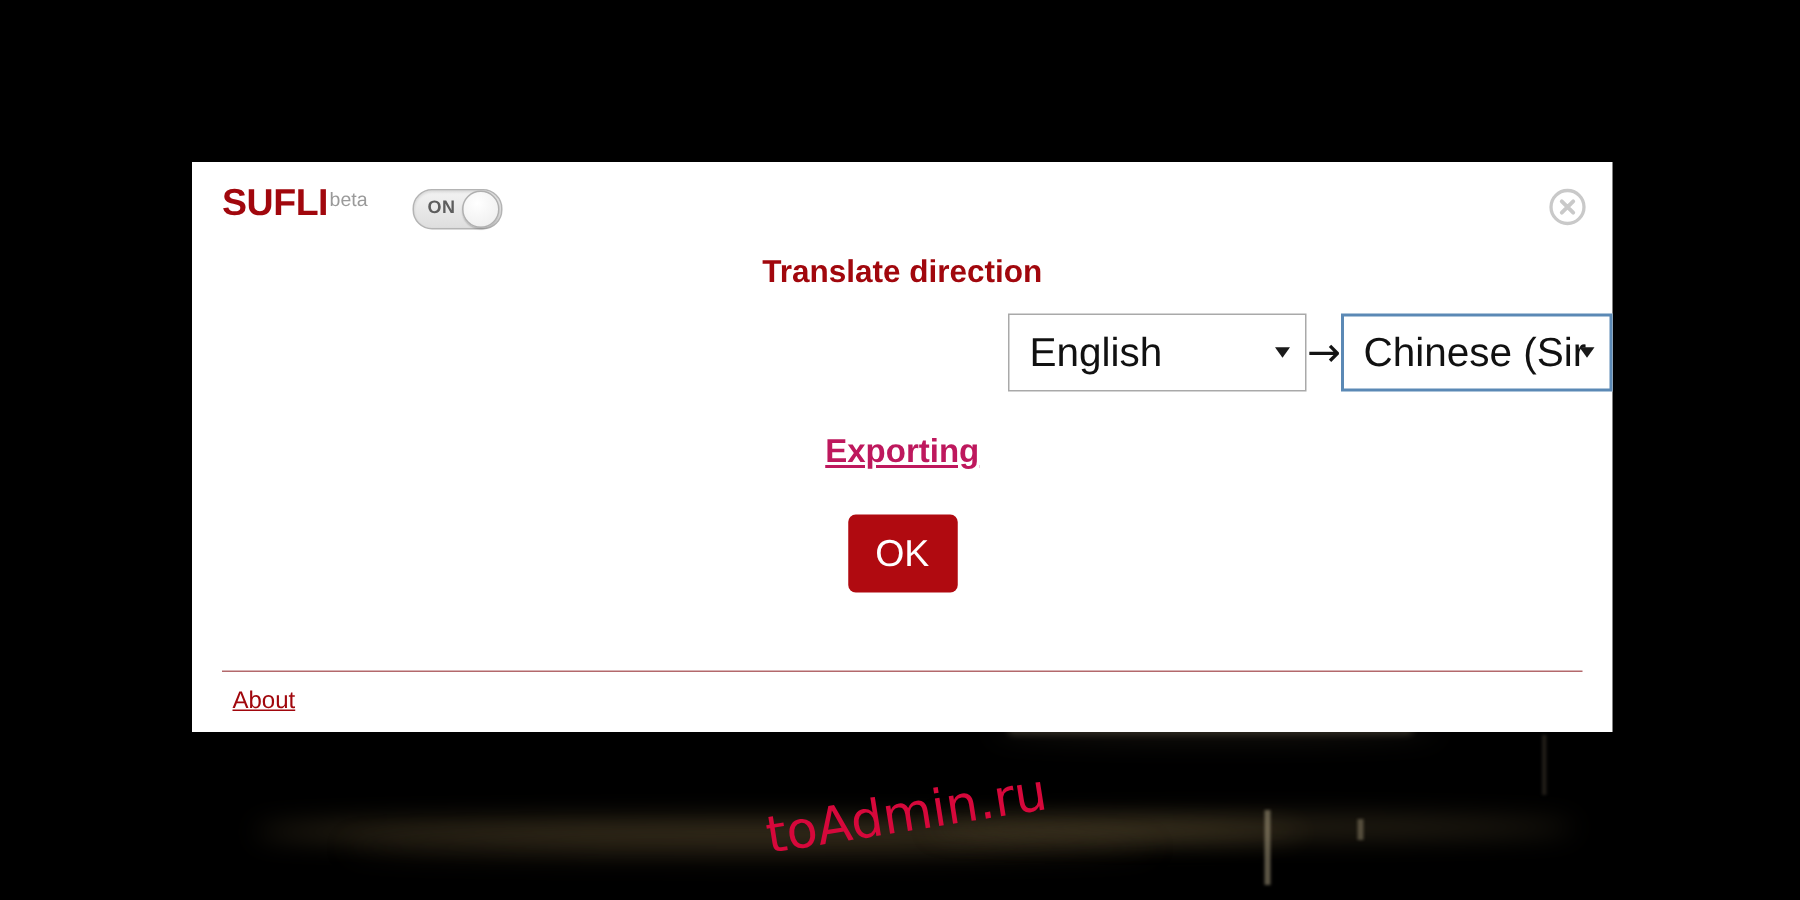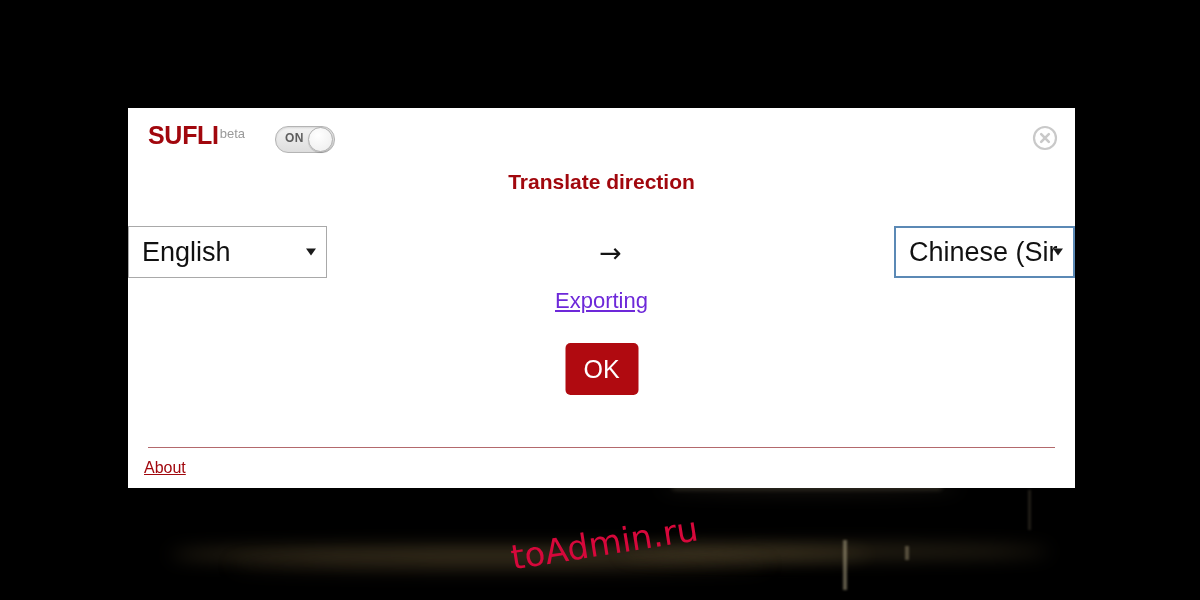--- a/index.html
+++ b/index.html
@@ -185,27 +185,27 @@
     width: 100%;
     text-align: center;
     font-size: 21px;
     font-weight: bold;
     color: #a1070d;
     font-family: "Liberation Sans", sans-serif;
   }
 
   #direction-row {
     position: absolute;
-    top: 118px;
+    top: 101px;
     left: 0;
     width: 100%;
     display: flex;
     align-items: center;
-    justify-content: space-between;
-    gap: 22px;
+    justify-content: flex-end;
+    gap: 0;
   }
   .lang-select {
     position: relative;
     height: 52px;
     box-sizing: border-box;
     background: #ffffff;
     display: flex;
     align-items: center;
     cursor: pointer;
     overflow: hidden;
@@ -245,22 +245,22 @@
 
   #exporting-status {
     position: absolute;
     top: 180px;
     left: 0;
     width: 100%;
     text-align: center;
   }
   #exporting-status-text {
     font-size: 22px;
-    font-weight: normal;
-    color: #6d28d9;
+    font-weight: bold;
+    color: #be185d;
     text-decoration: underline;
     cursor: pointer;
     font-family: "Liberation Sans", sans-serif;
   }
 
   #ok-button {
     position: absolute;
     top: 235px;
     left: 50%;
     transform: translateX(-50%);
@@ -282,21 +282,21 @@
     position: absolute;
     left: 20px;
     top: 339px;
     width: 907px;
     height: 1px;
     background: #b3696c;
   }
 
   #about-link {
     position: absolute;
-    left: 16px;
+    left: 27px;
     top: 351px;
     font-size: 16px;
     color: #a1070d;
     cursor: pointer;
     font-family: "Liberation Sans", sans-serif;
   }
 </style>
 </head>
 <body>
 

